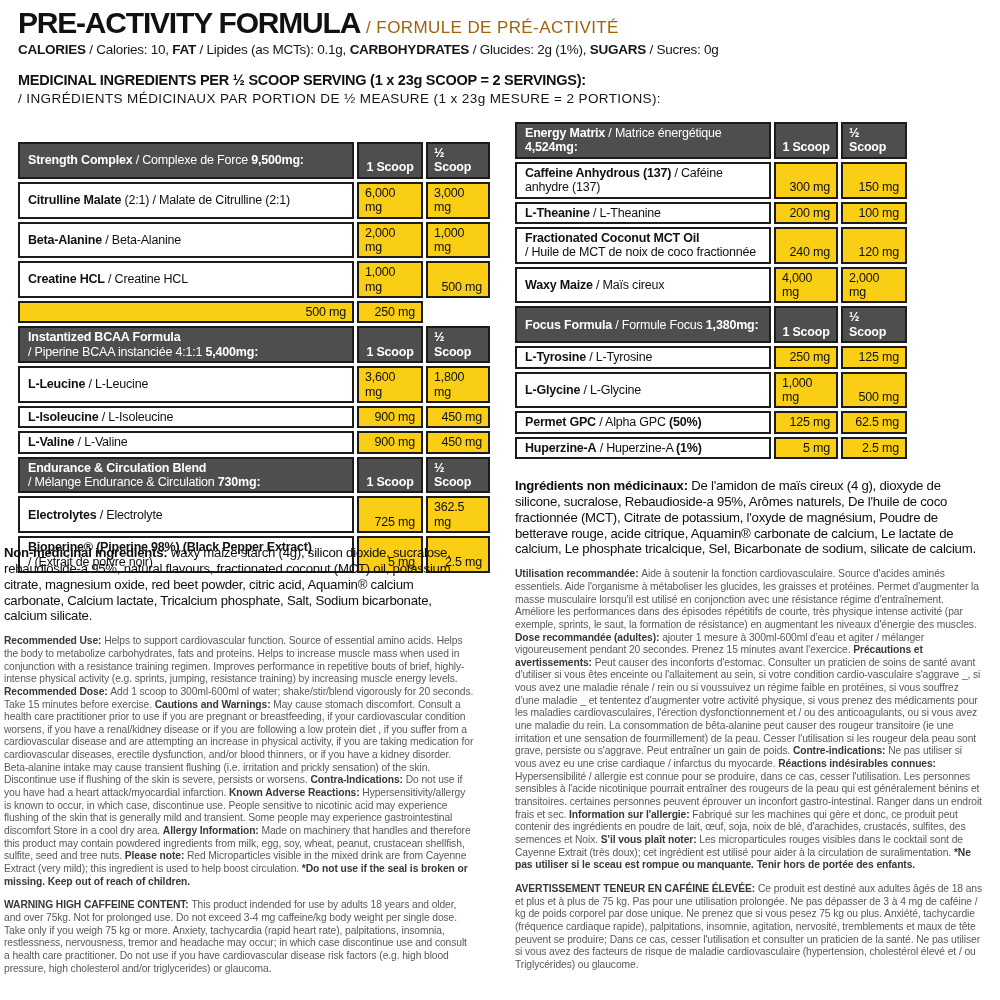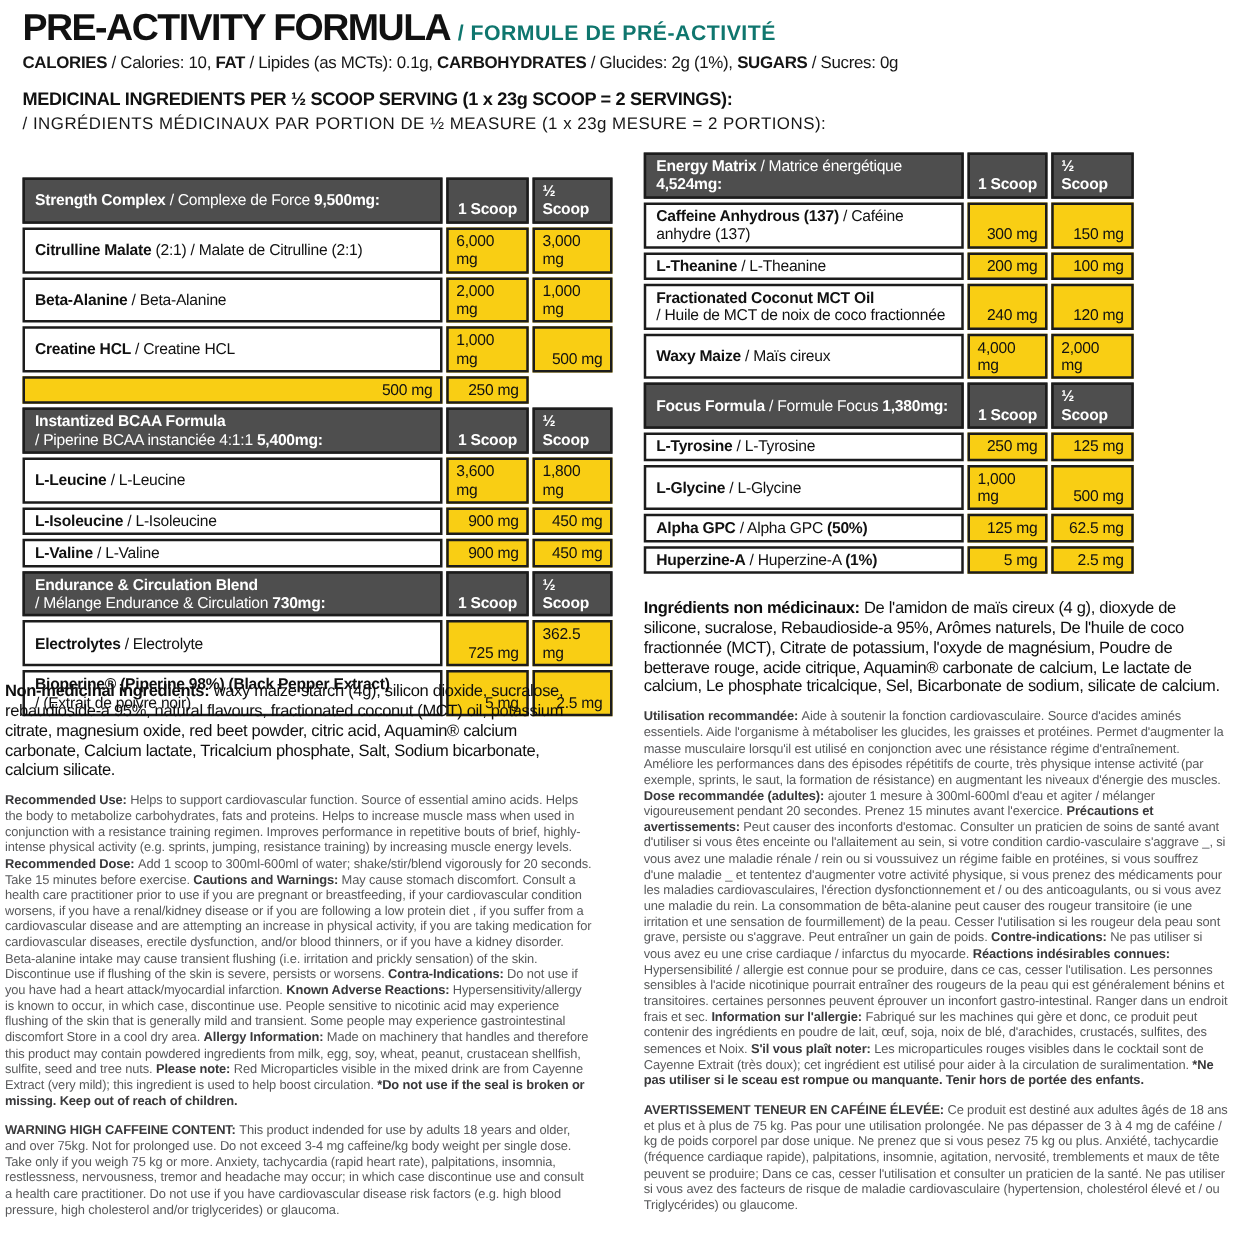--- a/index.html
+++ b/index.html
@@ -9,21 +9,21 @@
     --text-gray:#58595B;
   }
   *{box-sizing:border-box;}
   body{margin:0;background:#fff;font-family:"Liberation Sans",sans-serif;color:#111;}
   .page{position:relative;width:1000px;height:1000px;background:#fff;overflow:hidden;}
 
   
   .header-block{position:absolute;left:18px;top:6px;right:14px;}
   .title-row{white-space:nowrap;}
   .title-en{font-size:30px;font-weight:800;letter-spacing:-1.2px;}
-  .title-fr{font-size:17px;font-weight:700;letter-spacing:0.4px;margin-left:6px;color:#0f766e;}
+  .title-fr{font-size:17px;font-weight:400;letter-spacing:0.4px;margin-left:6px;color:#a16207;}
   .nutri{font-size:13.5px;margin-top:2px;letter-spacing:-0.25px;color:#161616;}
   .med-head{margin-top:15px;font-size:14.5px;font-weight:700;letter-spacing:-0.25px;}
   .med-head-fr{font-size:13.5px;font-weight:400;margin-top:3px;letter-spacing:0.4px;color:#161616;}
 
   
   .ptable{position:absolute;display:flex;flex-direction:column;gap:3px;}
   .ptable.left{left:18px;top:118px;width:472px;margin-top:24px;}
   .ptable.right{left:515px;top:122px;width:392px;}
   .row{display:grid;gap:3px;}
   .ptable.left .row{grid-template-columns:1fr 66px 64px;}
@@ -199,21 +199,21 @@
       </div>
       <div class="row item">
         <div class="cell label">
           <div class="labwrap"><span class="b">L-Glycine</span><span> / L-Glycine</span></div>
         </div>
         <div class="cell val">1,000 mg</div>
         <div class="cell val">500 mg</div>
       </div>
       <div class="row item">
         <div class="cell label">
-          <div class="labwrap"><span class="b">Alpha GPC</span><span> / Alpha GPC </span><span class="b">(50%)</span></div>
+          <div class="labwrap"><span class="b">Permet GPC</span><span> / Alpha GPC </span><span class="b">(50%)</span></div>
         </div>
         <div class="cell val">125 mg</div>
         <div class="cell val">62.5 mg</div>
       </div>
       <div class="row item">
         <div class="cell label">
           <div class="labwrap"><span class="b">Huperzine-A</span><span> / Huperzine-A </span><span class="b">(1%)</span></div>
         </div>
         <div class="cell val">5 mg</div>
         <div class="cell val">2.5 mg</div>

